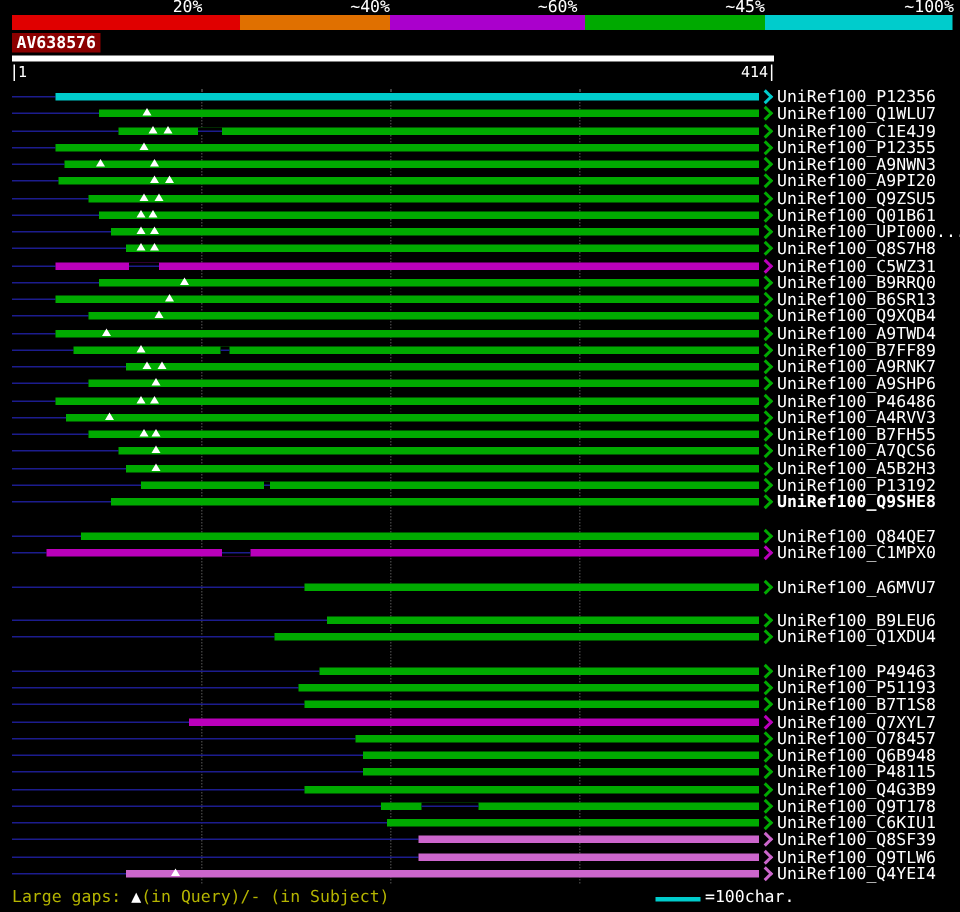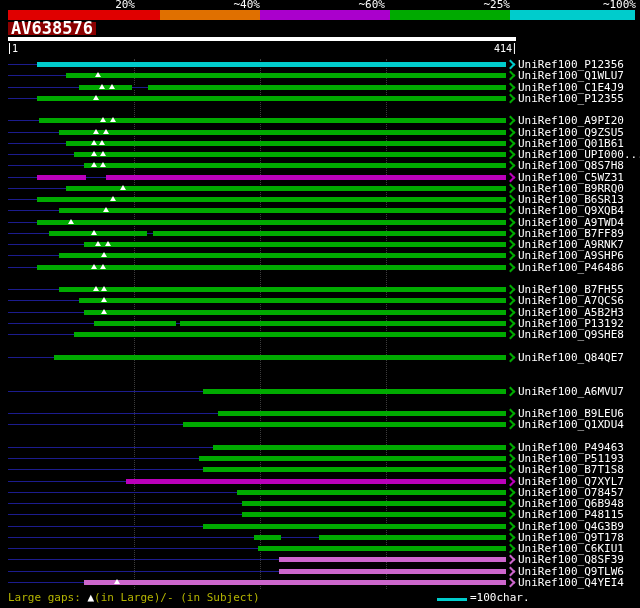--- a/index.html
+++ b/index.html
@@ -7,21 +7,21 @@
     width:640px;height:608px;background:#000;position:relative;overflow:hidden;
     font-family:"DejaVu Sans Mono","Liberation Mono",monospace;color:#fff;
   }
   
   .scale-label{position:absolute;top:0;font-size:11px;line-height:10px;transform:translateX(-100%);white-space:pre}
   .sl0{left:135px}.sl1{left:260px}.sl2{left:385px}.sl3{left:510px}.sl4{left:636px}
   #scale-bar{position:absolute;top:10px;left:8px;width:627px;height:10px;display:flex}
   #scale-bar div{height:100%}
   .s0{flex:152}.s1{flex:100}.s2{flex:130}.s3{flex:120}.s4{flex:125}
   
-  #query-name{position:absolute;top:22px;left:8px;font-size:17px;line-height:13px;font-weight:bold;background:#8b0000;padding:0 3px}
+  #query-name{position:absolute;top:22px;left:8px;font-size:11px;line-height:13px;font-weight:bold;background:#8b0000;padding:0 3px}
   #query-ruler{position:absolute;top:37px;left:8px;width:508px;height:4px;background:#fff}
   #query-start{position:absolute;top:43px;left:9px;font-size:10px;line-height:11px;border-left:1px solid #fff;padding-left:2px}
   #query-end{position:absolute;top:43px;left:515px;transform:translateX(-100%);font-size:10px;line-height:11px;border-right:1px solid #fff;padding-right:2px}
   
   .gridline{position:absolute;top:59px;height:530px;width:0;border-left:1px dotted #3c3c3c}
   .g0{left:134px}.g1{left:260px}.g2{left:386px}
   #rows{position:absolute;top:59px;left:0;width:640px;height:531px}
   .row{position:absolute;left:0;width:640px;height:11px}
   .qline{position:absolute;top:5px;height:1px;background:#1c1c8e}
   .bar{position:absolute;top:3px;height:5px}
@@ -36,21 +36,21 @@
   #scalebar-line{position:absolute;top:598px;left:437px;width:30px;height:3px}
   #scalebar-text{position:absolute;top:592px;left:470px;font-size:11px;line-height:12px;color:#fff}
 </style>
 </head>
 <body>
 
 <div>
   <span class="scale-label sl0">20%</span>
   <span class="scale-label sl1">~40%</span>
   <span class="scale-label sl2">~60%</span>
-  <span class="scale-label sl3">~25%</span>
+  <span class="scale-label sl3">~45%</span>
   <span class="scale-label sl4">~100%</span>
 </div>
 <div id="scale-bar">
   <div class="s0" style="background: rgb(224, 0, 0);"></div>
   <div class="s1" style="background: rgb(224, 112, 0);"></div>
   <div class="s2" style="background: rgb(170, 0, 204);"></div>
   <div class="s3" style="background: rgb(0, 170, 0);"></div>
   <div class="s4" style="background: rgb(0, 204, 204);"></div>
 </div>
 
@@ -85,20 +85,28 @@
       <div class="chev" style="left: 507px; border-color: rgb(0, 170, 0);"></div>
       <span class="rowlabel">UniRef100_C1E4J9</span>
     </div>
     <div class="row" style="top: 33.78px;">
       <div class="qline" style="left: 8px; width: 28.9395px;"></div>
       <div class="bar" style="left: 36.9395px; width: 469.061px; background: rgb(0, 170, 0);"></div>
       <div class="tri" style="left: 93.0242px;"></div>
       <div class="chev" style="left: 507px; border-color: rgb(0, 170, 0);"></div>
       <span class="rowlabel">UniRef100_P12355</span>
     </div>
+    <div class="row" style="top: 45.04px;">
+      <div class="qline" style="left: 8px; width: 34.9685px;"></div>
+      <div class="bar" style="left: 42.9685px; width: 463.031px; background: rgb(0, 170, 0);"></div>
+      <div class="tri" style="left: 64.0847px;"></div>
+      <div class="tri" style="left: 100.259px;"></div>
+      <div class="chev" style="left: 507px; border-color: rgb(0, 170, 0);"></div>
+      <span class="rowlabel">UniRef100_A9NWN3</span>
+    </div>
     <div class="row" style="top: 56.3px;">
       <div class="qline" style="left: 8px; width: 31.3511px;"></div>
       <div class="bar" style="left: 39.3511px; width: 466.649px; background: rgb(0, 170, 0);"></div>
       <div class="tri" style="left: 100.259px;"></div>
       <div class="tri" style="left: 109.906px;"></div>
       <div class="chev" style="left: 507px; border-color: rgb(0, 170, 0);"></div>
       <span class="rowlabel">UniRef100_A9PI20</span>
     </div>
     <div class="row" style="top: 67.56px;">
       <div class="qline" style="left: 8px; width: 50.6441px;"></div>
@@ -191,20 +199,27 @@
       <span class="rowlabel">UniRef100_A9SHP6</span>
     </div>
     <div class="row" style="top: 202.68px;">
       <div class="qline" style="left: 8px; width: 28.9395px;"></div>
       <div class="bar" style="left: 36.9395px; width: 469.061px; background: rgb(0, 170, 0);"></div>
       <div class="tri" style="left: 90.6126px;"></div>
       <div class="tri" style="left: 100.259px;"></div>
       <div class="chev" style="left: 507px; border-color: rgb(0, 170, 0);"></div>
       <span class="rowlabel">UniRef100_P46486</span>
     </div>
+    <div class="row" style="top: 213.94px;">
+      <div class="qline" style="left: 8px; width: 36.1743px;"></div>
+      <div class="bar" style="left: 44.1743px; width: 461.826px; background: rgb(0, 170, 0);"></div>
+      <div class="tri" style="left: 70.1138px;"></div>
+      <div class="chev" style="left: 507px; border-color: rgb(0, 170, 0);"></div>
+      <span class="rowlabel">UniRef100_A4RVV3</span>
+    </div>
     <div class="row" style="top: 225.2px; text-decoration: underline;">
       <div class="qline" style="left: 8px; width: 50.6441px;"></div>
       <div class="bar" style="left: 58.6441px; width: 447.356px; background: rgb(0, 170, 0);"></div>
       <div class="tri" style="left: 93.0242px;"></div>
       <div class="tri" style="left: 101.465px;"></div>
       <div class="chev" style="left: 507px; border-color: rgb(0, 170, 0);"></div>
       <span class="rowlabel">UniRef100_B7FH55</span>
     </div>
     <div class="row" style="top: 236.46px;">
       <div class="qline" style="left: 8px; width: 71.1429px;"></div>
@@ -220,31 +235,38 @@
       <div class="chev" style="left: 507px; border-color: rgb(0, 170, 0);"></div>
       <span class="rowlabel">UniRef100_A5B2H3</span>
     </div>
     <div class="row" style="top: 258.98px;">
       <div class="qline" style="left: 8px; width: 85.6126px;"></div>
       <div class="bar" style="left: 93.6126px; width: 412.387px; background: rgb(0, 170, 0);"></div>
       <div class="brk" style="left: 175.608px; width: 4.82324px;"></div>
       <div class="chev" style="left: 507px; border-color: rgb(0, 170, 0);"></div>
       <span class="rowlabel">UniRef100_P13192</span>
     </div>
-    <div class="row" style="top: 270.24px;">
+    <div class="row" style="top: 270.24px; font-weight: bold;">
       <div class="qline" style="left: 8px; width: 66.3196px;"></div>
       <div class="bar" style="left: 74.3196px; width: 431.68px; background: rgb(0, 170, 0);"></div>
       <div class="chev" style="left: 507px; border-color: rgb(0, 170, 0);"></div>
       <span class="rowlabel">UniRef100_Q9SHE8</span>
     </div>
     <div class="row" style="top: 292.76px;">
       <div class="qline" style="left: 8px; width: 45.8208px;"></div>
       <div class="bar" style="left: 53.8208px; width: 452.179px; background: rgb(0, 170, 0);"></div>
       <div class="chev" style="left: 507px; border-color: rgb(0, 170, 0);"></div>
       <span class="rowlabel">UniRef100_Q84QE7</span>
+    </div>
+    <div class="row" style="top: 304.02px;">
+      <div class="qline" style="left: 8px; width: 22.9104px;"></div>
+      <div class="bar" style="left: 30.9104px; width: 475.09px; background: rgb(187, 0, 187);"></div>
+      <div class="brk" style="left: 147.874px; width: 19.293px;"></div>
+      <div class="chev" style="left: 507px; border-color: rgb(187, 0, 187);"></div>
+      <span class="rowlabel">UniRef100_C1MPX0</span>
     </div>
     <div class="row" style="top: 326.54px;">
       <div class="qline" style="left: 8px; width: 195.341px;"></div>
       <div class="bar" style="left: 203.341px; width: 302.659px; background: rgb(0, 170, 0);"></div>
       <div class="chev" style="left: 507px; border-color: rgb(0, 170, 0);"></div>
       <span class="rowlabel">UniRef100_A6MVU7</span>
     </div>
     <div class="row" style="top: 349.06px;">
       <div class="qline" style="left: 8px; width: 209.811px;"></div>
       <div class="bar" style="left: 217.811px; width: 288.189px; background: rgb(0, 170, 0);"></div>
@@ -332,15 +354,15 @@
     </div>
     <div class="row" style="top: 517.96px;">
       <div class="qline" style="left: 8px; width: 75.9661px;"></div>
       <div class="bar" style="left: 83.9661px; width: 422.034px; background: rgb(204, 102, 204);"></div>
       <div class="tri" style="left: 113.523px;"></div>
       <div class="chev" style="left: 507px; border-color: rgb(204, 102, 204);"></div>
       <span class="rowlabel">UniRef100_Q4YEI4</span>
     </div>
   </div>
 
-<div id="legend-gaps"><span>Large gaps: </span><span class="tri-glyph">▲</span><span>(in Large)/- (in Subject)</span></div>
+<div id="legend-gaps"><span>Large gaps: </span><span class="tri-glyph">▲</span><span>(in Query)/- (in Subject)</span></div>
 <div id="scalebar-line" style="background: rgb(0, 204, 204);"></div>
 <div id="scalebar-text">=100char.</div>
 
 </body></html>

